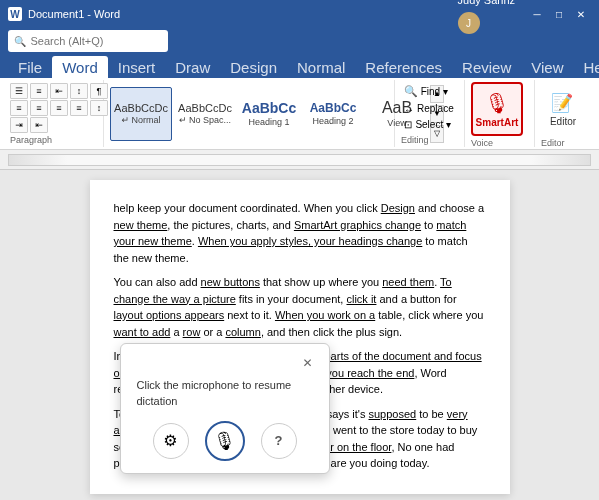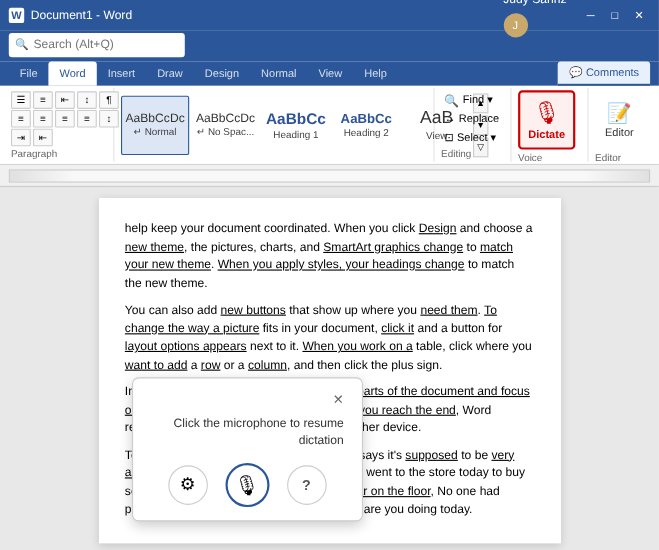--- a/index.html
+++ b/index.html
@@ -97,21 +97,21 @@
     
     .ribbon-tabs {
       background: #2b579a;
       display: flex;
       align-items: flex-end;
       padding: 0 8px;
       height: 22px;
     }
     .ribbon-tab {
       padding: 2px 10px;
-      font-size: 10px;
+      font-size: 15px;
       color: rgba(255,255,255,0.8);
       cursor: pointer;
       height: 22px;
       display: flex;
       align-items: center;
     }
     .ribbon-tab.active {
       background: white;
       color: #2b579a;
       border-radius: 3px 3px 0 0;
@@ -359,21 +359,21 @@
     }
     .popup-close {
       cursor: pointer;
       font-size: 12px;
       color: #666;
       background: none;
       border: none;
     }
     .popup-title {
       font-size: 11px;
-      text-align: right;
+      text-align: left;
       color: #333;
       margin-bottom: 12px;
       line-height: 1.4;
     }
     .popup-controls {
       display: flex;
       justify-content: center;
       gap: 16px;
       align-items: center;
     }
@@ -424,20 +424,22 @@
   </div>
 </div>
 
 <div class="ribbon-tabs">
   <div class="ribbon-tab">File</div>
   <div class="ribbon-tab active">Word</div>
   <div class="ribbon-tab">Insert</div>
   <div class="ribbon-tab">Draw</div>
   <div class="ribbon-tab">Design</div>
   <div class="ribbon-tab">Normal</div>
+  <div class="ribbon-tab">References</div>
+  <div class="ribbon-tab">Review</div>
   <div class="ribbon-tab">View</div>
   <div class="ribbon-tab">Help</div>
   <div class="ribbon-far-right">
     <div class="ribbon-far-btn active">💬 Comments</div>
 
   </div>
 </div>
 
 <div class="ribbon">
 
@@ -516,21 +518,21 @@
         </div>
       </div>
     </div>
     <div class="ribbon-section-label">Editing</div>
   </div>
 
   <div class="ribbon-section" style="min-width:70px;">
     <div class="ribbon-section-content">
       <div class="dictate-btn">
         <span class="mic-icon-large">🎙</span>
-        <span class="dictate-label">Dictate</span>
+        <span class="dictate-label">SmartArt</span>
       </div>
     </div>
     <div class="ribbon-section-label">Voice</div>
   </div>
 
   <div class="ribbon-section" style="min-width:60px;">
     <div class="ribbon-section-content">
       <div class="editor-btn">
         <span class="editor-icon">📝</span>
         <span class="editor-label">Editor</span>

